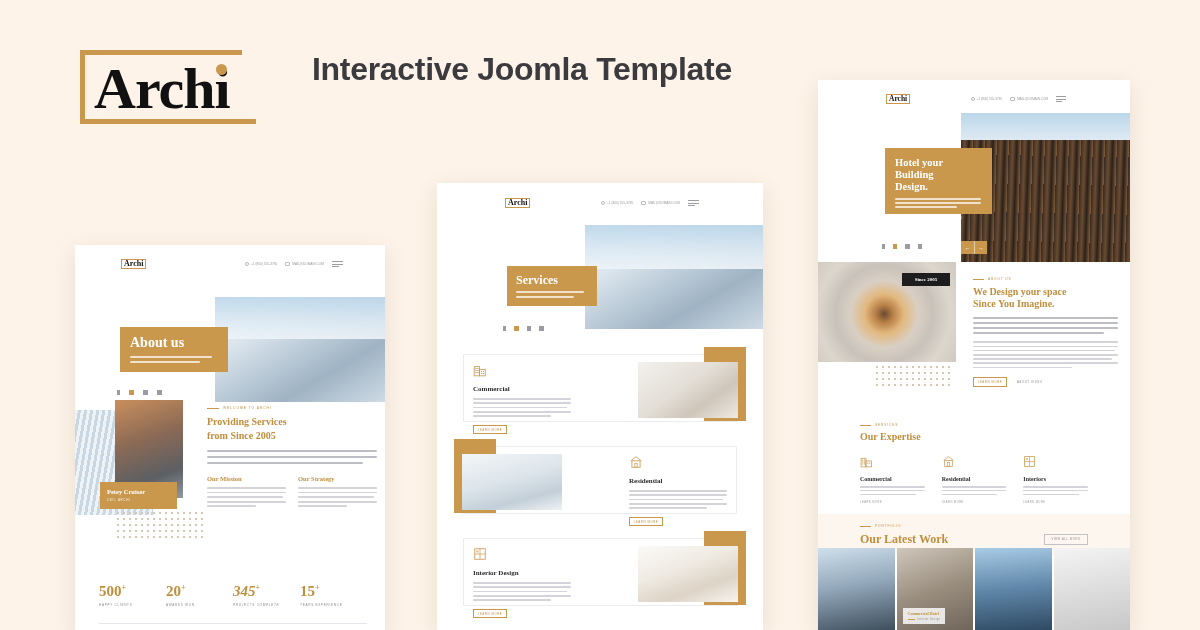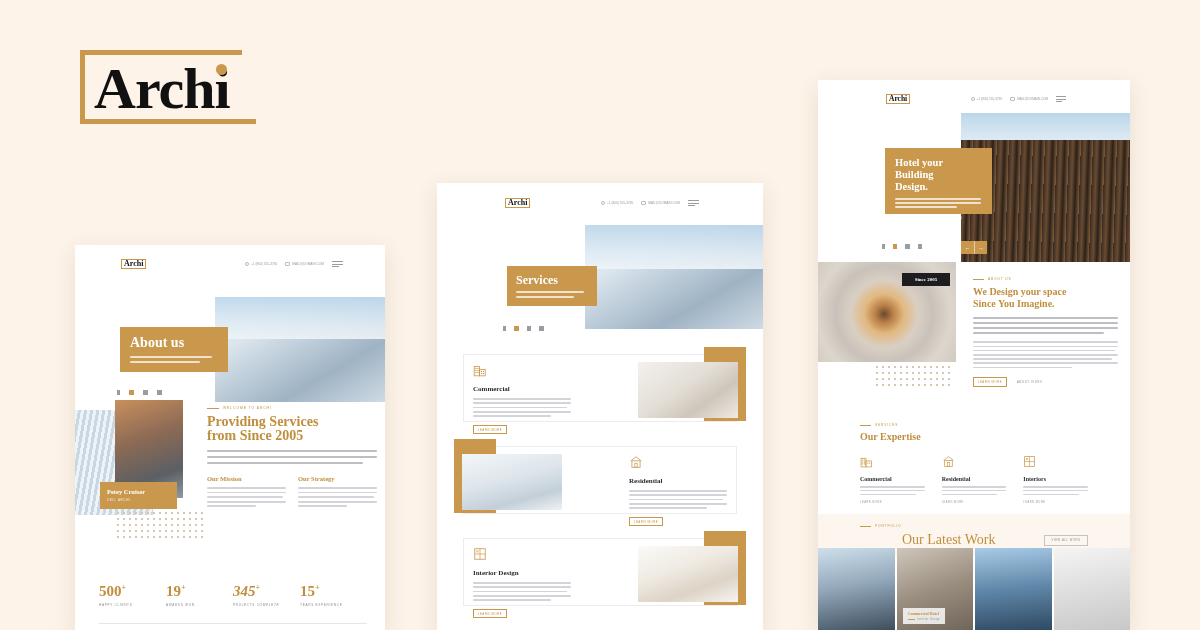--- a/index.html
+++ b/index.html
@@ -114,20 +114,21 @@
 
 <div class="stage">
 
   <div class="banner-logo">
     <div class="logo-frame"></div>
     <div class="logo-word">Archi</div>
     <div class="logo-dot"></div>
   </div>
 
   <div class="banner-title">
+    <div>Interactive Joomla Template</div>
   </div>
 
   <div class="mock" style="left:75px; top:245px; width:310px; height:390px;">
 
     <div class="m-header" style="margin-top:8px;">
       <div class="m-logo" style="font-size:8px; margin-left:40px;">Archi</div>
       <div class="m-nav" style="margin-right:36px;">
         <span class="m-meta" style="font-size:3.2px;">
           <span class="m-ico" style="width:4px;height:4px;border-radius:50%;"></span>
           <span>+1 (800) 555-3765</span>
@@ -168,21 +169,21 @@
         <div class="serif" style="color:#fff; font-size:6.5px; font-weight:700;">Petey Cruiser</div>
         <div style="color:rgba(255,255,255,.85); font-size:3px; letter-spacing:.6px; margin-top:3px;">CEO, ARCHI</div>
       </div>
       <div class="dots" style="position:absolute; left:40px; top:110px; width:90px; height:32px;"></div>
 
       <div style="position:absolute; left:132px; top:6px; right:8px;">
         <div style="display:flex;align-items:center;gap:4px;">
           <span style="width:12px;height:0.8px;background:#c9984d;display:block;"></span>
           <span class="gold-t" style="font-size:3.4px; letter-spacing:.9px;">WELCOME TO ARCHI</span>
         </div>
-        <div class="serif gold-t" style="font-size:14px; font-weight:700; line-height:14px; margin-top:5px;">
+        <div class="serif gold-t" style="font-size:10px; font-weight:700; line-height:14px; margin-top:5px;">
           <div>Providing Services</div>
           <div>from Since 2005</div>
         </div>
         <div style="margin-top:7px;">
           <span class="lorem" style="width:100%;height:2.4px;margin-bottom:3.4px;"></span>
           <span class="lorem" style="width:100%;height:2.4px;margin-bottom:3.4px;"></span>
           <span class="lorem" style="width:92%;height:2.4px;"></span>
         </div>
         <div style="display:flex; gap:12px; margin-top:11px;">
           <div style="flex:1;">
@@ -211,21 +212,21 @@
 
     <div style="position:absolute; left:24px; right:18px; top:338px; display:flex;">
       <div style="flex:1;">
         <div class="serif gold-t" style="font-size:15px;font-weight:700;">
           <span>500</span><sup style="font-size:8px;">+</sup>
         </div>
         <div style="font-size:3.1px;color:#8b8b93;letter-spacing:.7px;margin-top:3px;">HAPPY CLIENTS</div>
       </div>
       <div style="flex:1;">
         <div class="serif gold-t" style="font-size:15px;font-weight:700;">
-          <span>19</span><sup style="font-size:8px;">+</sup>
+          <span>20</span><sup style="font-size:8px;">+</sup>
         </div>
         <div style="font-size:3.1px;color:#8b8b93;letter-spacing:.7px;margin-top:3px;">AWARDS WON</div>
       </div>
       <div style="flex:1;font-style:italic;">
         <div class="serif gold-t" style="font-size:15px;font-weight:700;">
           <span>345</span><sup style="font-size:8px;">+</sup>
         </div>
         <div style="font-size:3.1px;color:#8b8b93;letter-spacing:.7px;margin-top:3px;">PROJECTS COMPLETE</div>
       </div>
       <div style="flex:1;">
@@ -497,21 +498,21 @@
         </div>
       </div>
     </div>
 
     <div style="position:relative; background:#fdf6ee; margin-top:10px; padding:10px 42px 8px 42px;">
       <div style="display:flex;align-items:center;gap:4px;">
         <span style="width:11px;height:0.8px;background:#c9984d;display:block;"></span>
         <span class="gold-t" style="font-size:3.2px;letter-spacing:.9px;">PORTFOLIO</span>
       </div>
       <div style="display:flex;align-items:center;justify-content:space-between;margin-top:4px;">
-        <div class="serif gold-t" style="font-size:14px;font-weight:400;margin-left:42px;">Our Latest Work</div>
+        <div class="serif gold-t" style="font-size:12px;font-weight:700;">Our Latest Work</div>
         <span style="border:0.7px solid #c2c2c8;color:#8b8b93;font-size:2.7px;letter-spacing:.6px;
                      width:44px;height:11px;display:inline-flex;align-items:center;justify-content:center;">VIEW ALL WORK</span>
       </div>
     </div>
 
     <div style="position:absolute; left:0; right:0; bottom:0; height:82px; display:flex; gap:2px;">
       <div class="img-city1" style="flex:1; position:relative;"></div>
       <div class="img-city2" style="flex:1; position:relative;">
         <div style="position:absolute; left:6px; bottom:6px; background:rgba(255,255,255,.82); padding:3px 5px;">
           <div class="serif gold-t" style="font-size:4px;font-weight:700;">Commercial Hotel</div>

